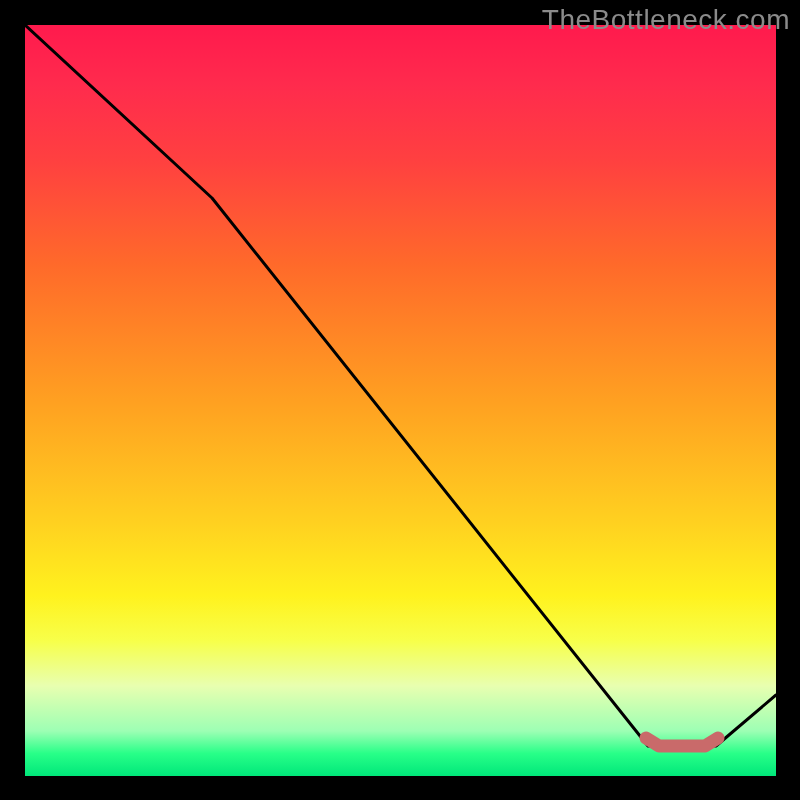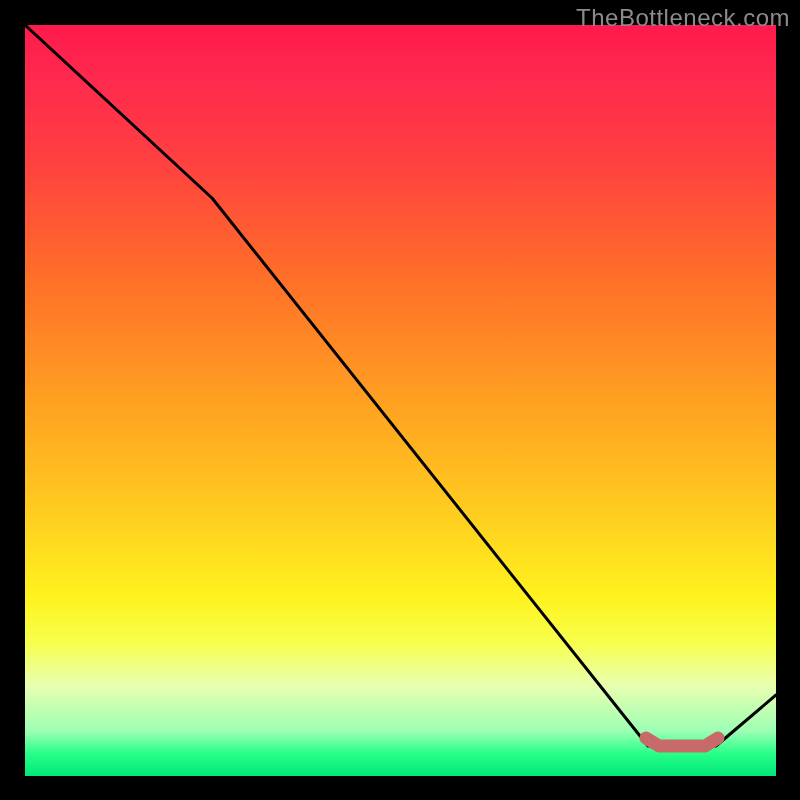--- a/index.html
+++ b/index.html
@@ -15,21 +15,21 @@
     position: relative;
     width: 800px;
     height: 800px;
     background: #000;
   }
   .watermark {
     position: absolute;
     top: 4px;
     right: 10px;
     color: #8b8b8b;
-    font-size: 24px;
+    font-size: 28px;
     font-weight: 500;
     letter-spacing: 0.5px;
     pointer-events: none;
     user-select: none;
     z-index: 50;
   }
   .plot-area {
     position: absolute;
     left: 25px;
     top: 25px;

